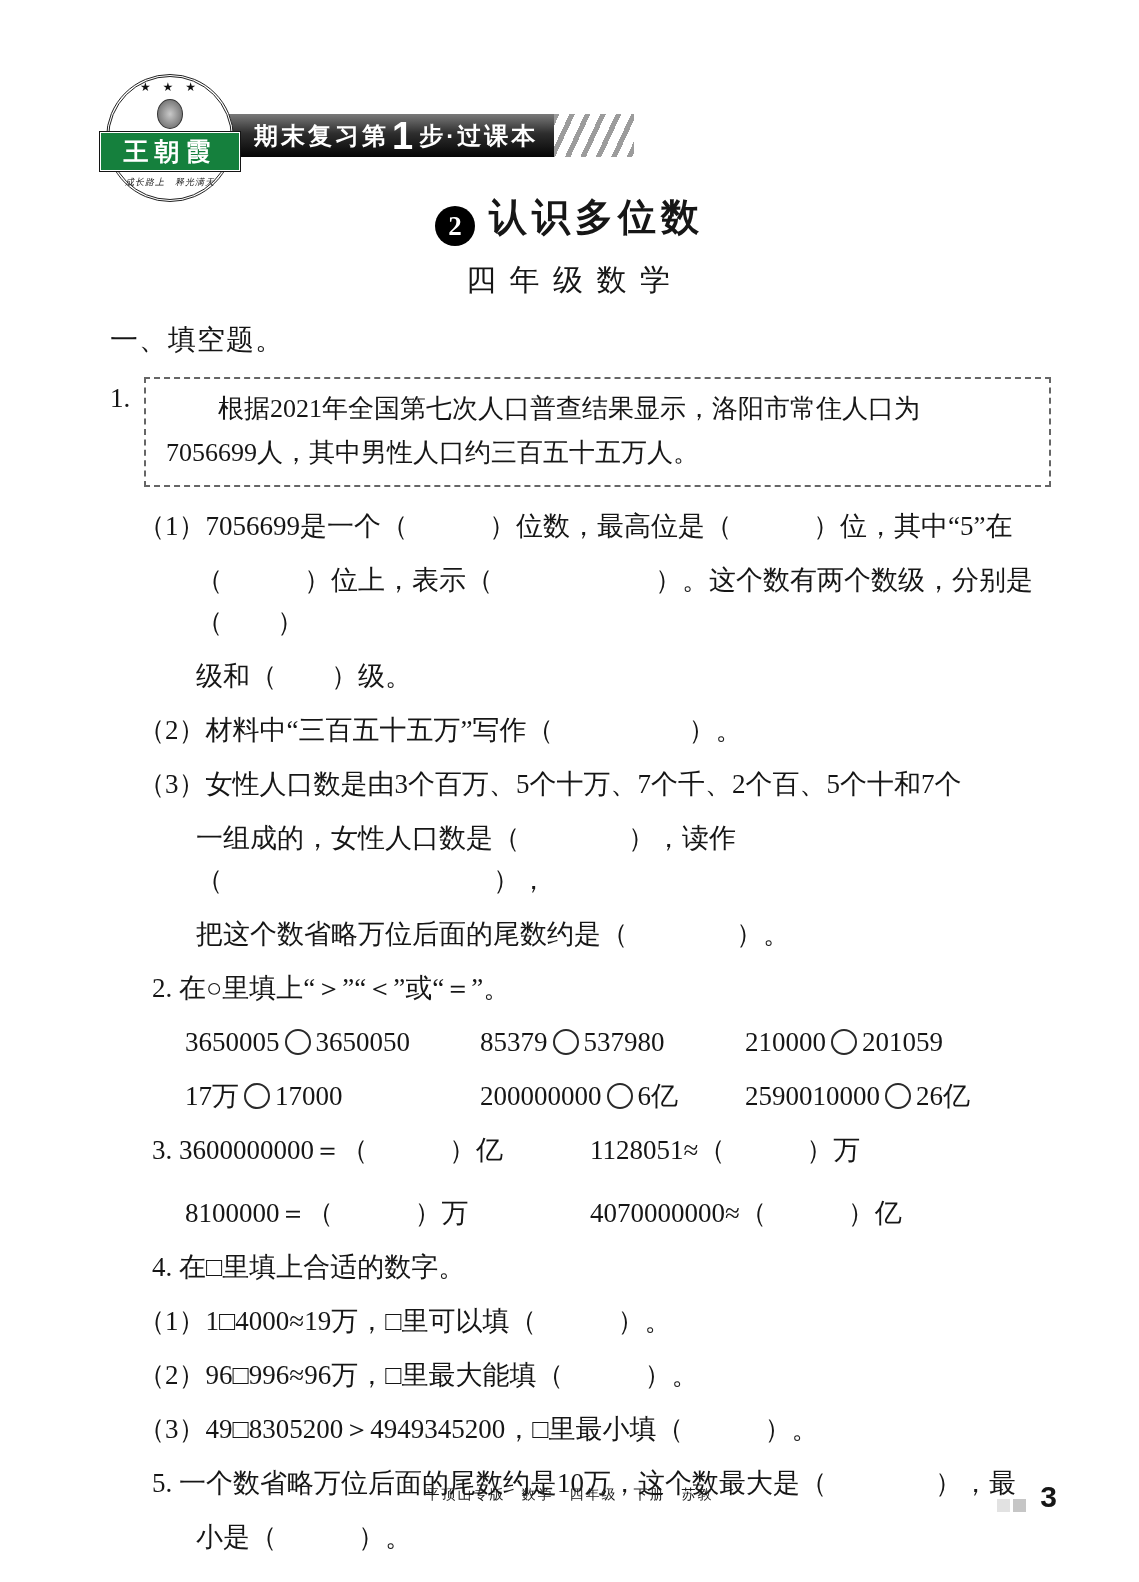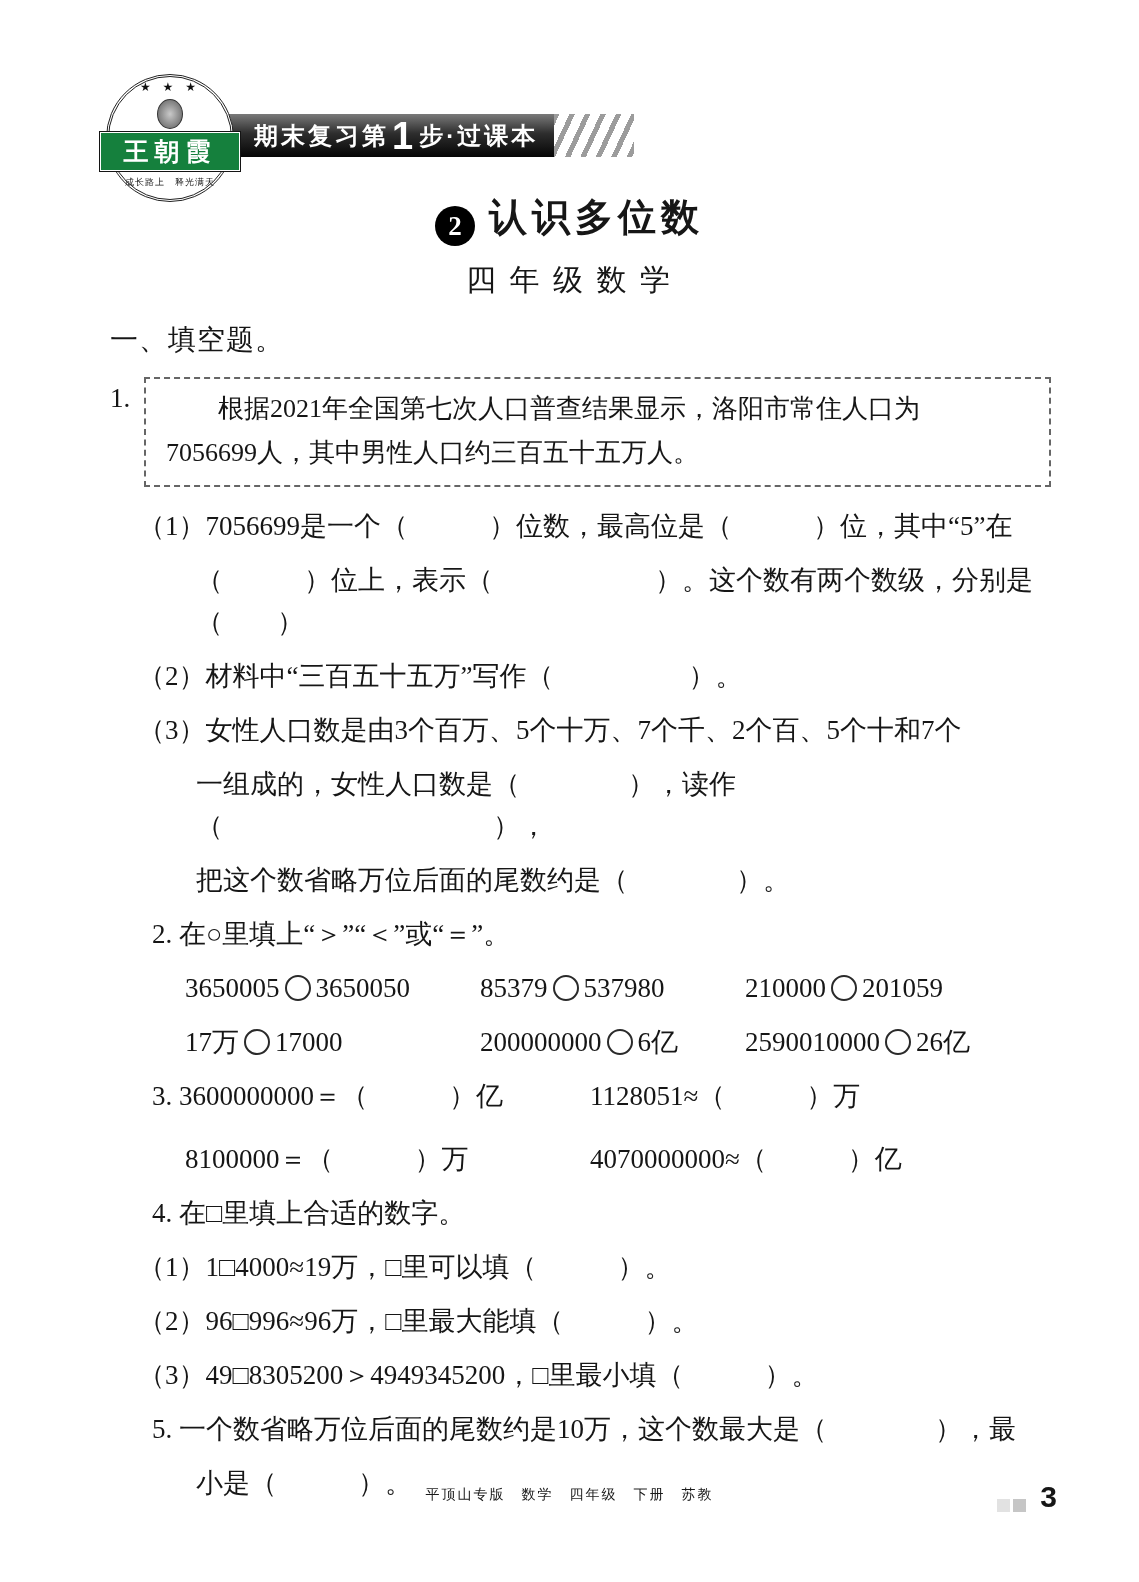--- a/index.html
+++ b/index.html
@@ -40,21 +40,21 @@
     background: radial-gradient(#c9c9c9, #5a5a5a); border: 1px solid #333;
   }
   .logo-ribbon {
     position: absolute; left: -9px; right: -9px; top: 55px;
     background: #15803d; color: #fff; text-align: center;
     font-size: 25px; font-weight: bold; letter-spacing: 6px; padding: 2px 0;
     border: 1px solid #fff; box-shadow: 0 0 0 1px #141414;
   }
   .logo-tagline {
     position: absolute; bottom: 10px; width: 100%; text-align: center;
-    font-size: 9px; color: #222; letter-spacing: 1px; white-space: nowrap;
+    font-size: 9px; color: #222; letter-spacing: 1px; white-space: nowrap; font-style: italic;
   }
 
   
   .title {
     text-align: center; font-size: 38px; font-weight: bold; letter-spacing: 5px;
     font-family: "Liberation Sans", "DejaVu Sans", sans-serif;
   }
   .badge {
     display: inline-block; width: 40px; height: 40px; border-radius: 50%;
     background: #000; color: #fff; font-size: 27px; line-height: 40px;
@@ -137,20 +137,21 @@
     <div class="q1-wrap">
       <span class="q-num">1.</span>
       <div class="qbox">
         <p class="first">根据2021年全国第七次人口普查结果显示，洛阳市常住人口为</p>
         <p>7056699人，其中男性人口约三百五十五万人。</p>
       </div>
     </div>
 
     <p class="line ind-a">（1）7056699是一个（　　　）位数，最高位是（　　　）位，其中“5”在</p>
     <p class="line ind-d">（　　　）位上，表示（　　　　　　）。这个数有两个数级，分别是（　　）</p>
+    <p class="line ind-d">级和（　　）级。</p>
     <p class="line ind-a">（2）材料中“三百五十五万”写作（　　　　　）。</p>
     <p class="line ind-a">（3）女性人口数是由3个百万、5个十万、7个千、2个百、5个十和7个</p>
     <p class="line ind-d">一组成的，女性人口数是（　　　　），读作（　　　　　　　　　　），</p>
     <p class="line ind-d">把这个数省略万位后面的尾数约是（　　　　）。</p>
 
     <p class="line ind-b">2. 在○里填上“＞”“＜”或“＝”。</p>
 
     <div class="cmp-row">
       <span class="cmp-item"><span>3650005</span><span class="circle"></span><span>3650050</span></span>
       <span class="cmp-item"><span>85379</span><span class="circle"></span><span>537980</span></span>

